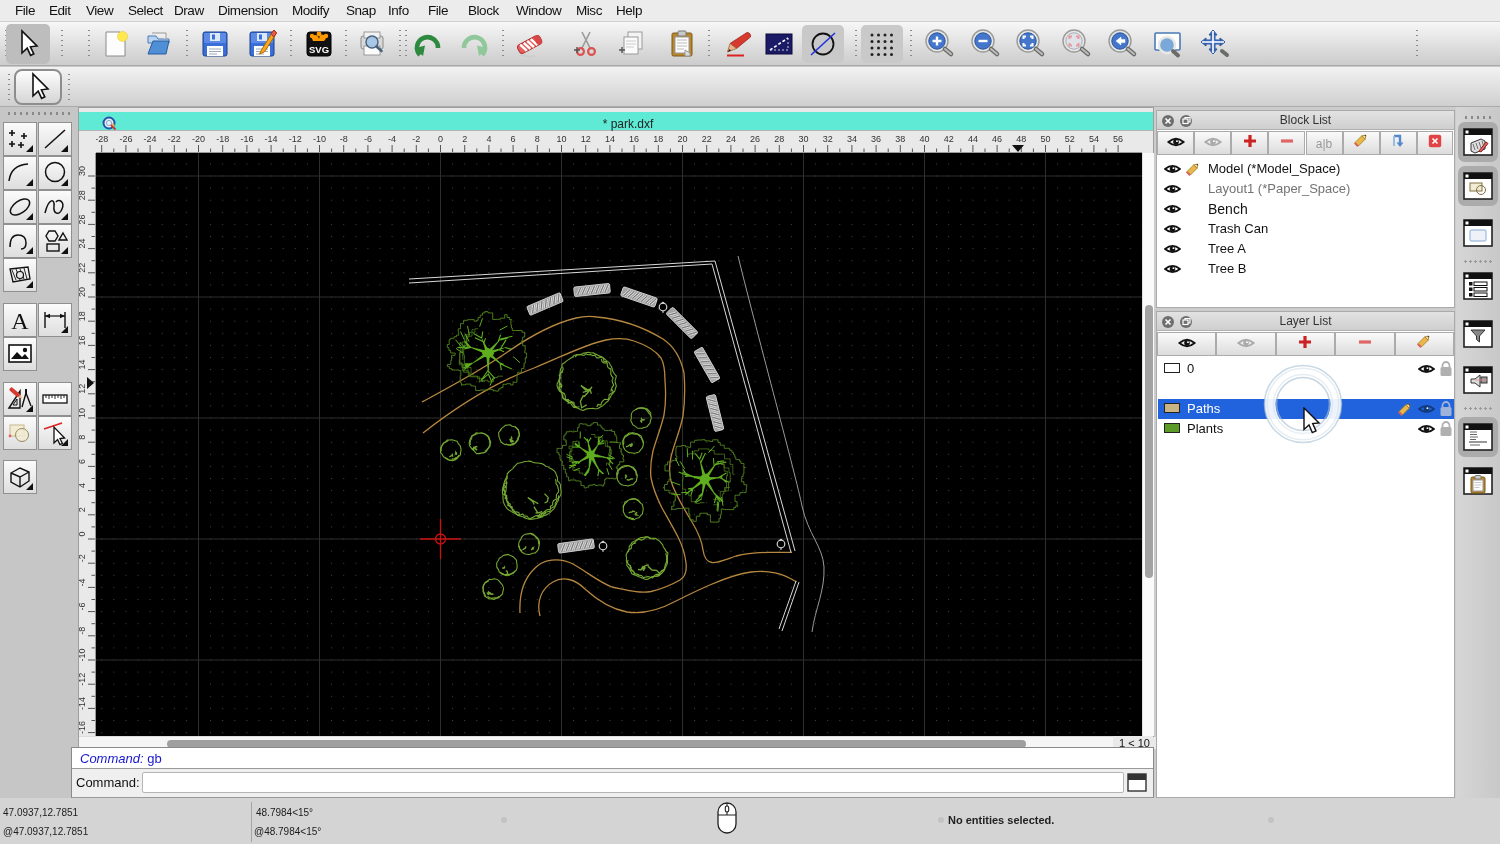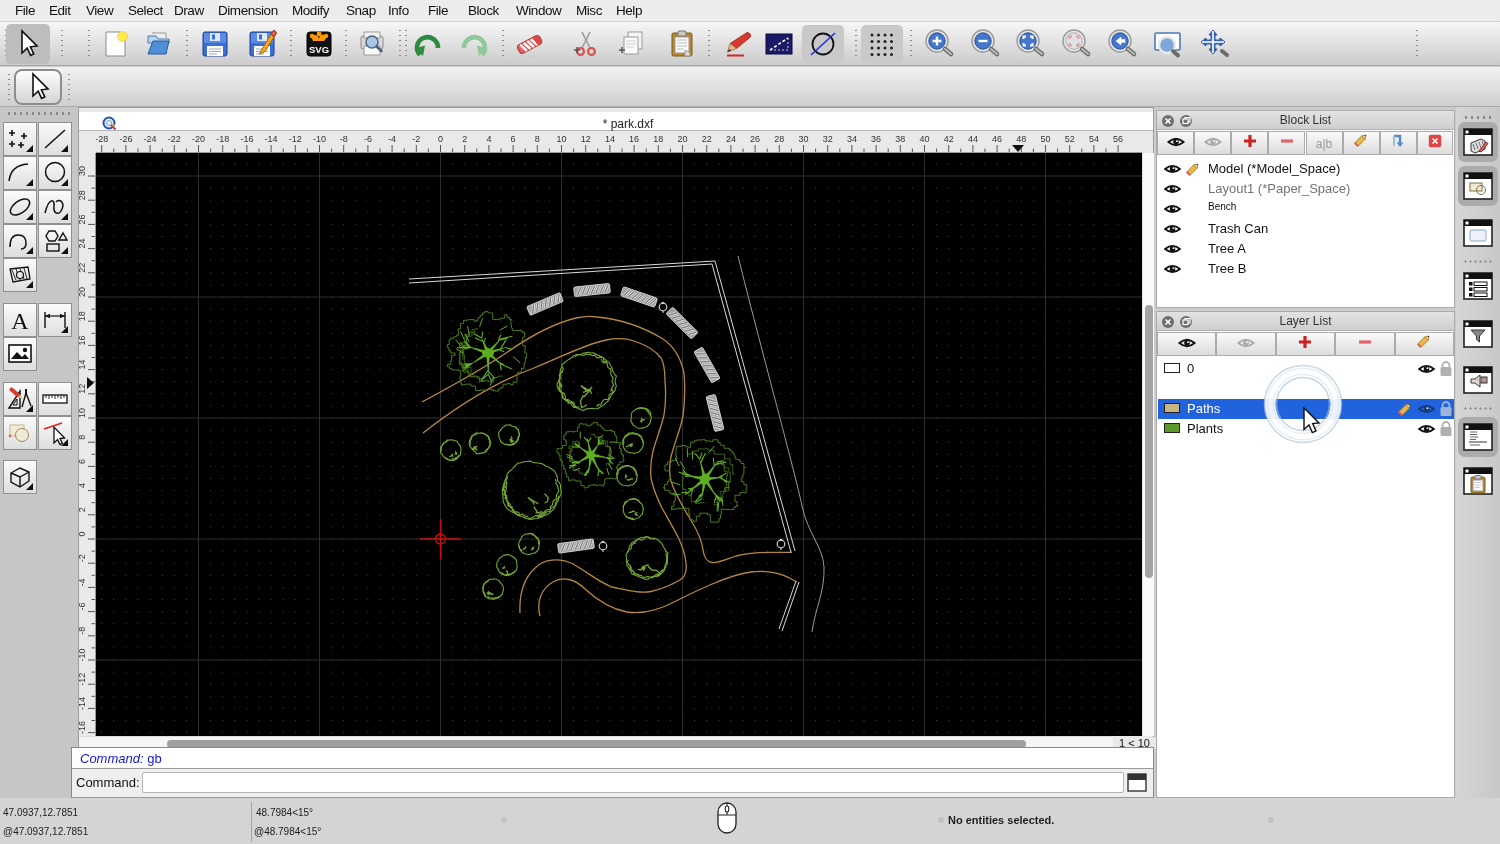--- a/index.html
+++ b/index.html
@@ -19,21 +19,21 @@
  background-image:radial-gradient(circle,#8a8a8a 34%,transparent 35%);background-size:2px 5px;}
 .tbico{position:absolute;top:6px;width:32px;height:32px;}
 .pressed{background:#bdbdbd;border-radius:5px;}
 .pressed2{background:#c9c9c9;border-radius:5px;}
 #palette{left:0;top:107px;width:78px;height:691px;background:#c6c6c6;}
 .tool{position:absolute;width:34px;height:34px;background:linear-gradient(#fbfbfb,#dedede);
  border:1px solid #909090;}
 .tool svg{position:absolute;left:2px;top:2px;}
 #win{left:78px;top:107px;width:1076px;height:643px;background:#e9e9e9;
  border:1px solid #9e9e9e;}
-#wtitle{left:0;top:4px;width:1074px;height:19px;background:#ffffff;
+#wtitle{left:0;top:4px;width:1074px;height:19px;background:#5eead4;
  border-bottom:1px solid #b5b5b5;font-size:12px;color:#222;}
 #hruler{left:17px;top:23px;width:1046px;height:22px;background:#e9e9e9;font-size:9px;color:#333;}
 #vruler{left:0;top:23px;width:17px;height:605px;background:#e9e9e9;font-size:9px;color:#333;}
 #ccorner{left:0;top:23px;width:17px;height:22px;background:#e9e9e9;}
 #canvas{left:17px;top:45px;width:1046px;height:583px;background:#000;}
 #vscroll{left:1063px;top:45px;width:12px;height:583px;background:#fafafa;border-left:1px solid #e0e0e0;}
 #hscroll{left:0px;top:628px;width:1034px;height:14px;background:#f5f5f5;border-top:1px solid #ddd;}
 #cmdw{left:71px;top:747px;width:1083px;height:51px;background:#efefef;border:1px solid #8a8a8a;border-bottom:1px solid #999;}
 #cmdhist{left:0;top:0;width:1081px;height:21px;background:#fff;border-bottom:1px solid #9a9a9a;
  font-size:13px;color:#1717cf;}
@@ -818,21 +818,21 @@
       <div class="abs" style="left:0;top:68px;width:336px;height:20px;font-size:13px;color:#737373">
         <svg class="abs" style="left:7px;top:4px" width="17" height="12" viewBox="0 0 16 11">
           <g transform="translate(0,0) scale(1.0)">
             <path d="M1,5.5 Q8,-0.5 15,5.5 Q8,11.5 1,5.5 Z" fill="none" stroke="#111" stroke-width="1.6"></path>
             <circle cx="8" cy="5.5" r="2.6" fill="#111"></circle>
             <circle cx="8.9" cy="4.7" r="0.9" fill="#fff"></circle>
           </g>
         </svg>
         <span class="abs" style="left:51px;top:2px">Layout1 (*Paper_Space)</span>
       </div>
-      <div class="abs" style="left:0;top:88px;width:297px;height:20px;font-size:10px;color:#111">
+      <div class="abs" style="left:0;top:88px;width:297px;height:20px;font-size:14px;color:#111">
         <svg class="abs" style="left:7px;top:4px" width="17" height="12" viewBox="0 0 16 11">
           <g transform="translate(0,0) scale(1.0)">
             <path d="M1,5.5 Q8,-0.5 15,5.5 Q8,11.5 1,5.5 Z" fill="none" stroke="#111" stroke-width="1.6"></path>
             <circle cx="8" cy="5.5" r="2.6" fill="#111"></circle>
             <circle cx="8.9" cy="4.7" r="0.9" fill="#fff"></circle>
           </g>
         </svg>
         <span class="abs" style="left:51px;top:2px">Bench</span>
       </div>
       <div class="abs" style="left:0;top:108px;width:297px;height:20px;font-size:13px;color:#111">

